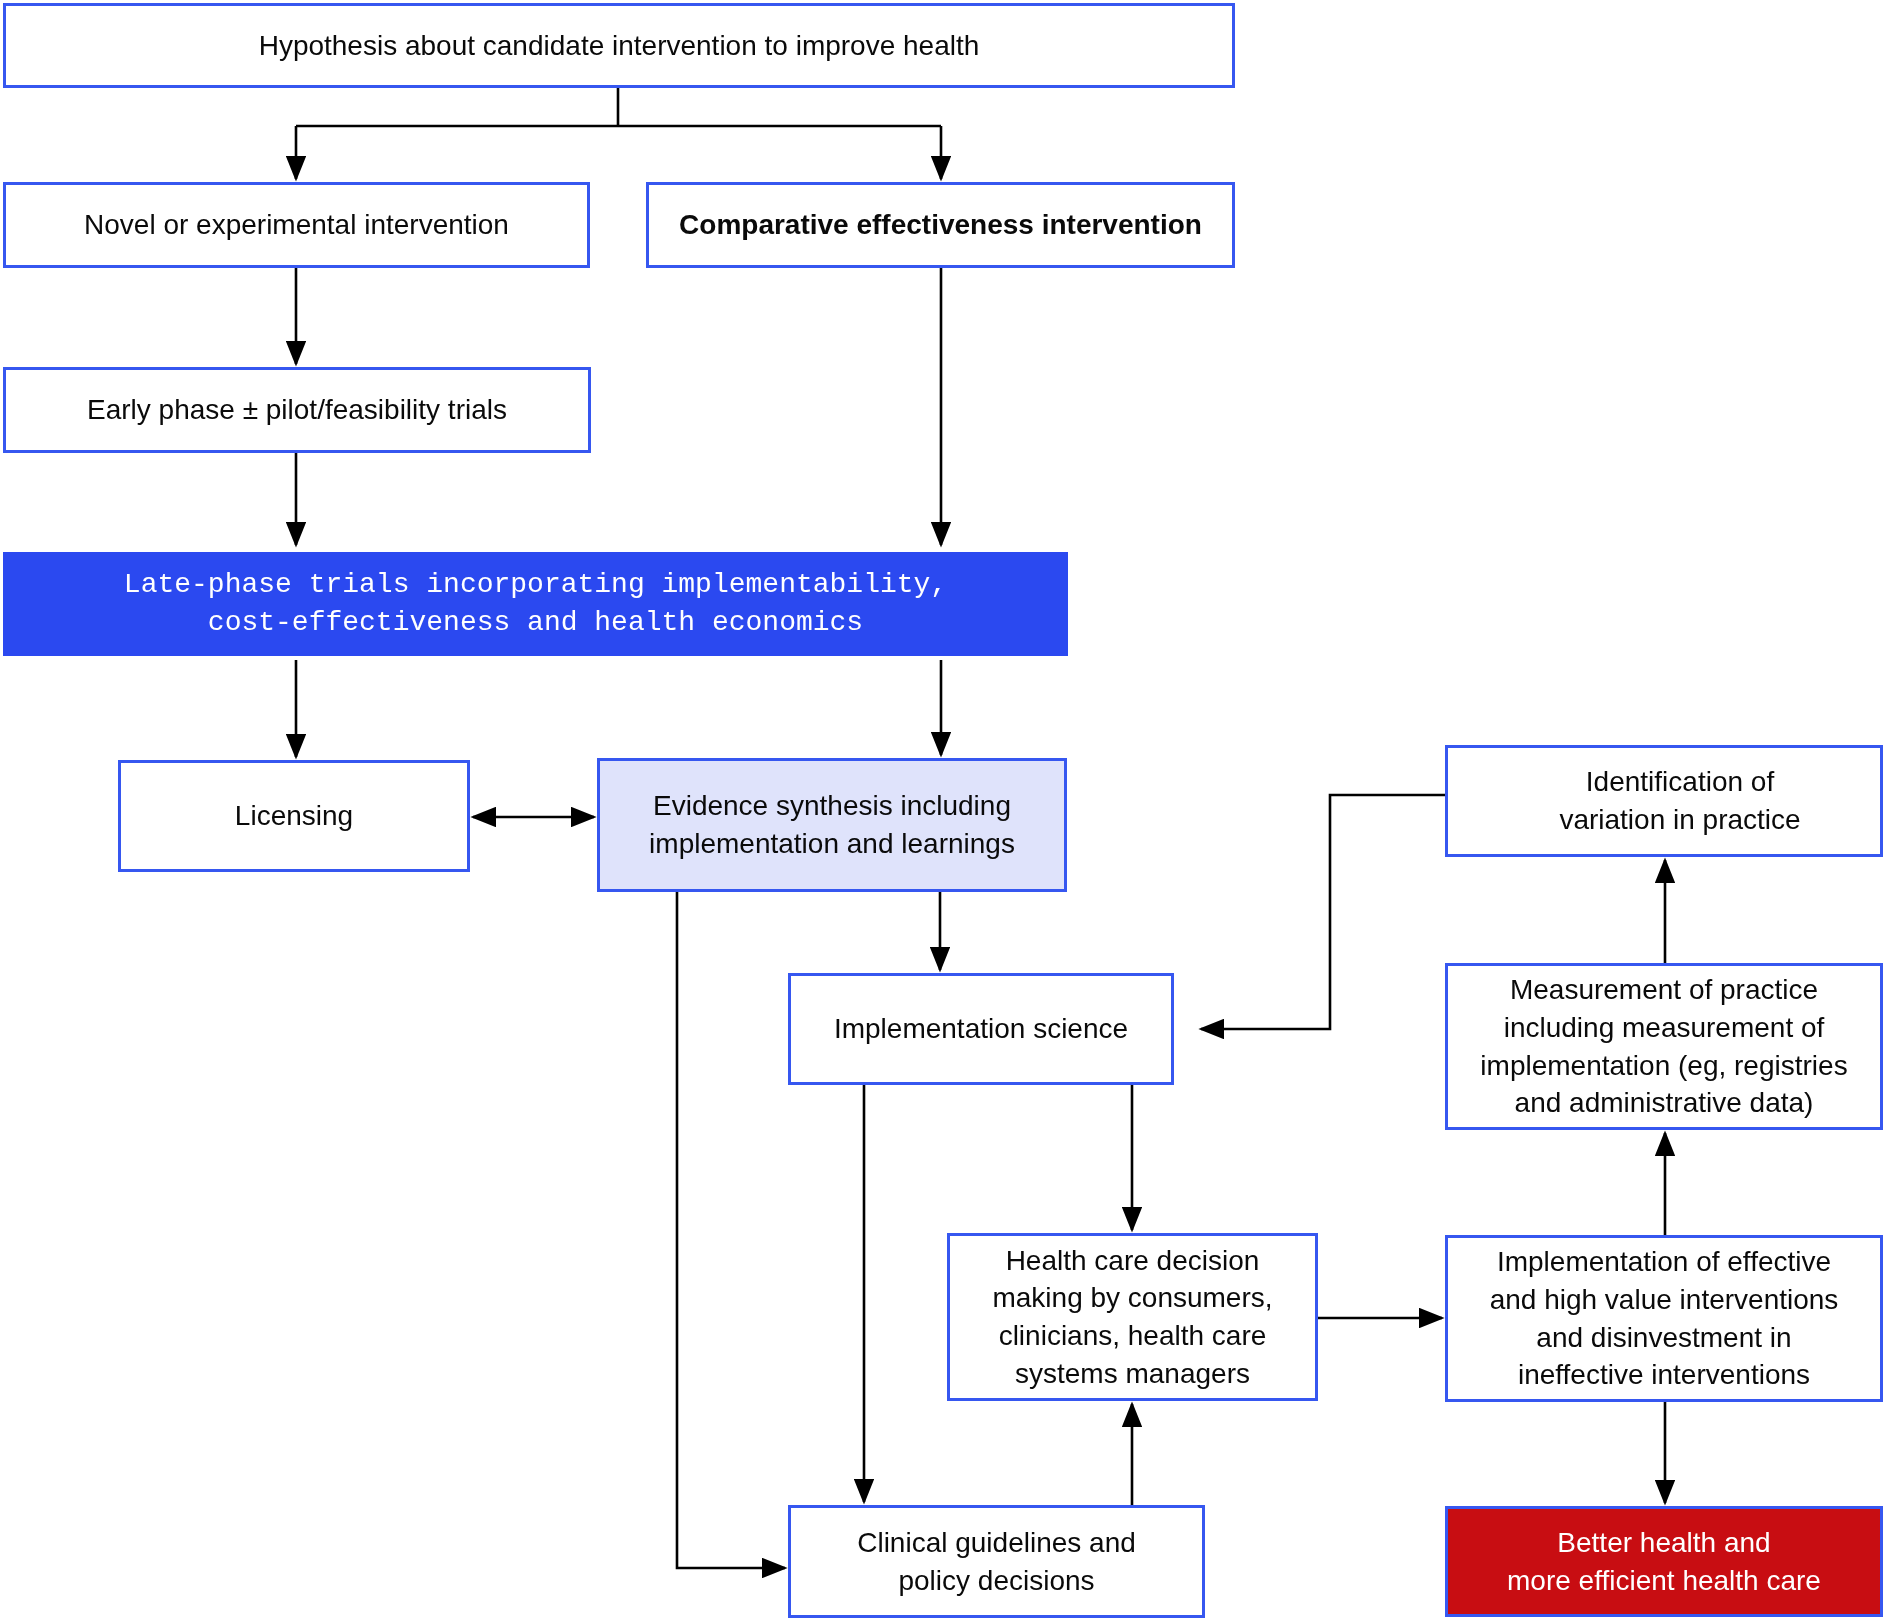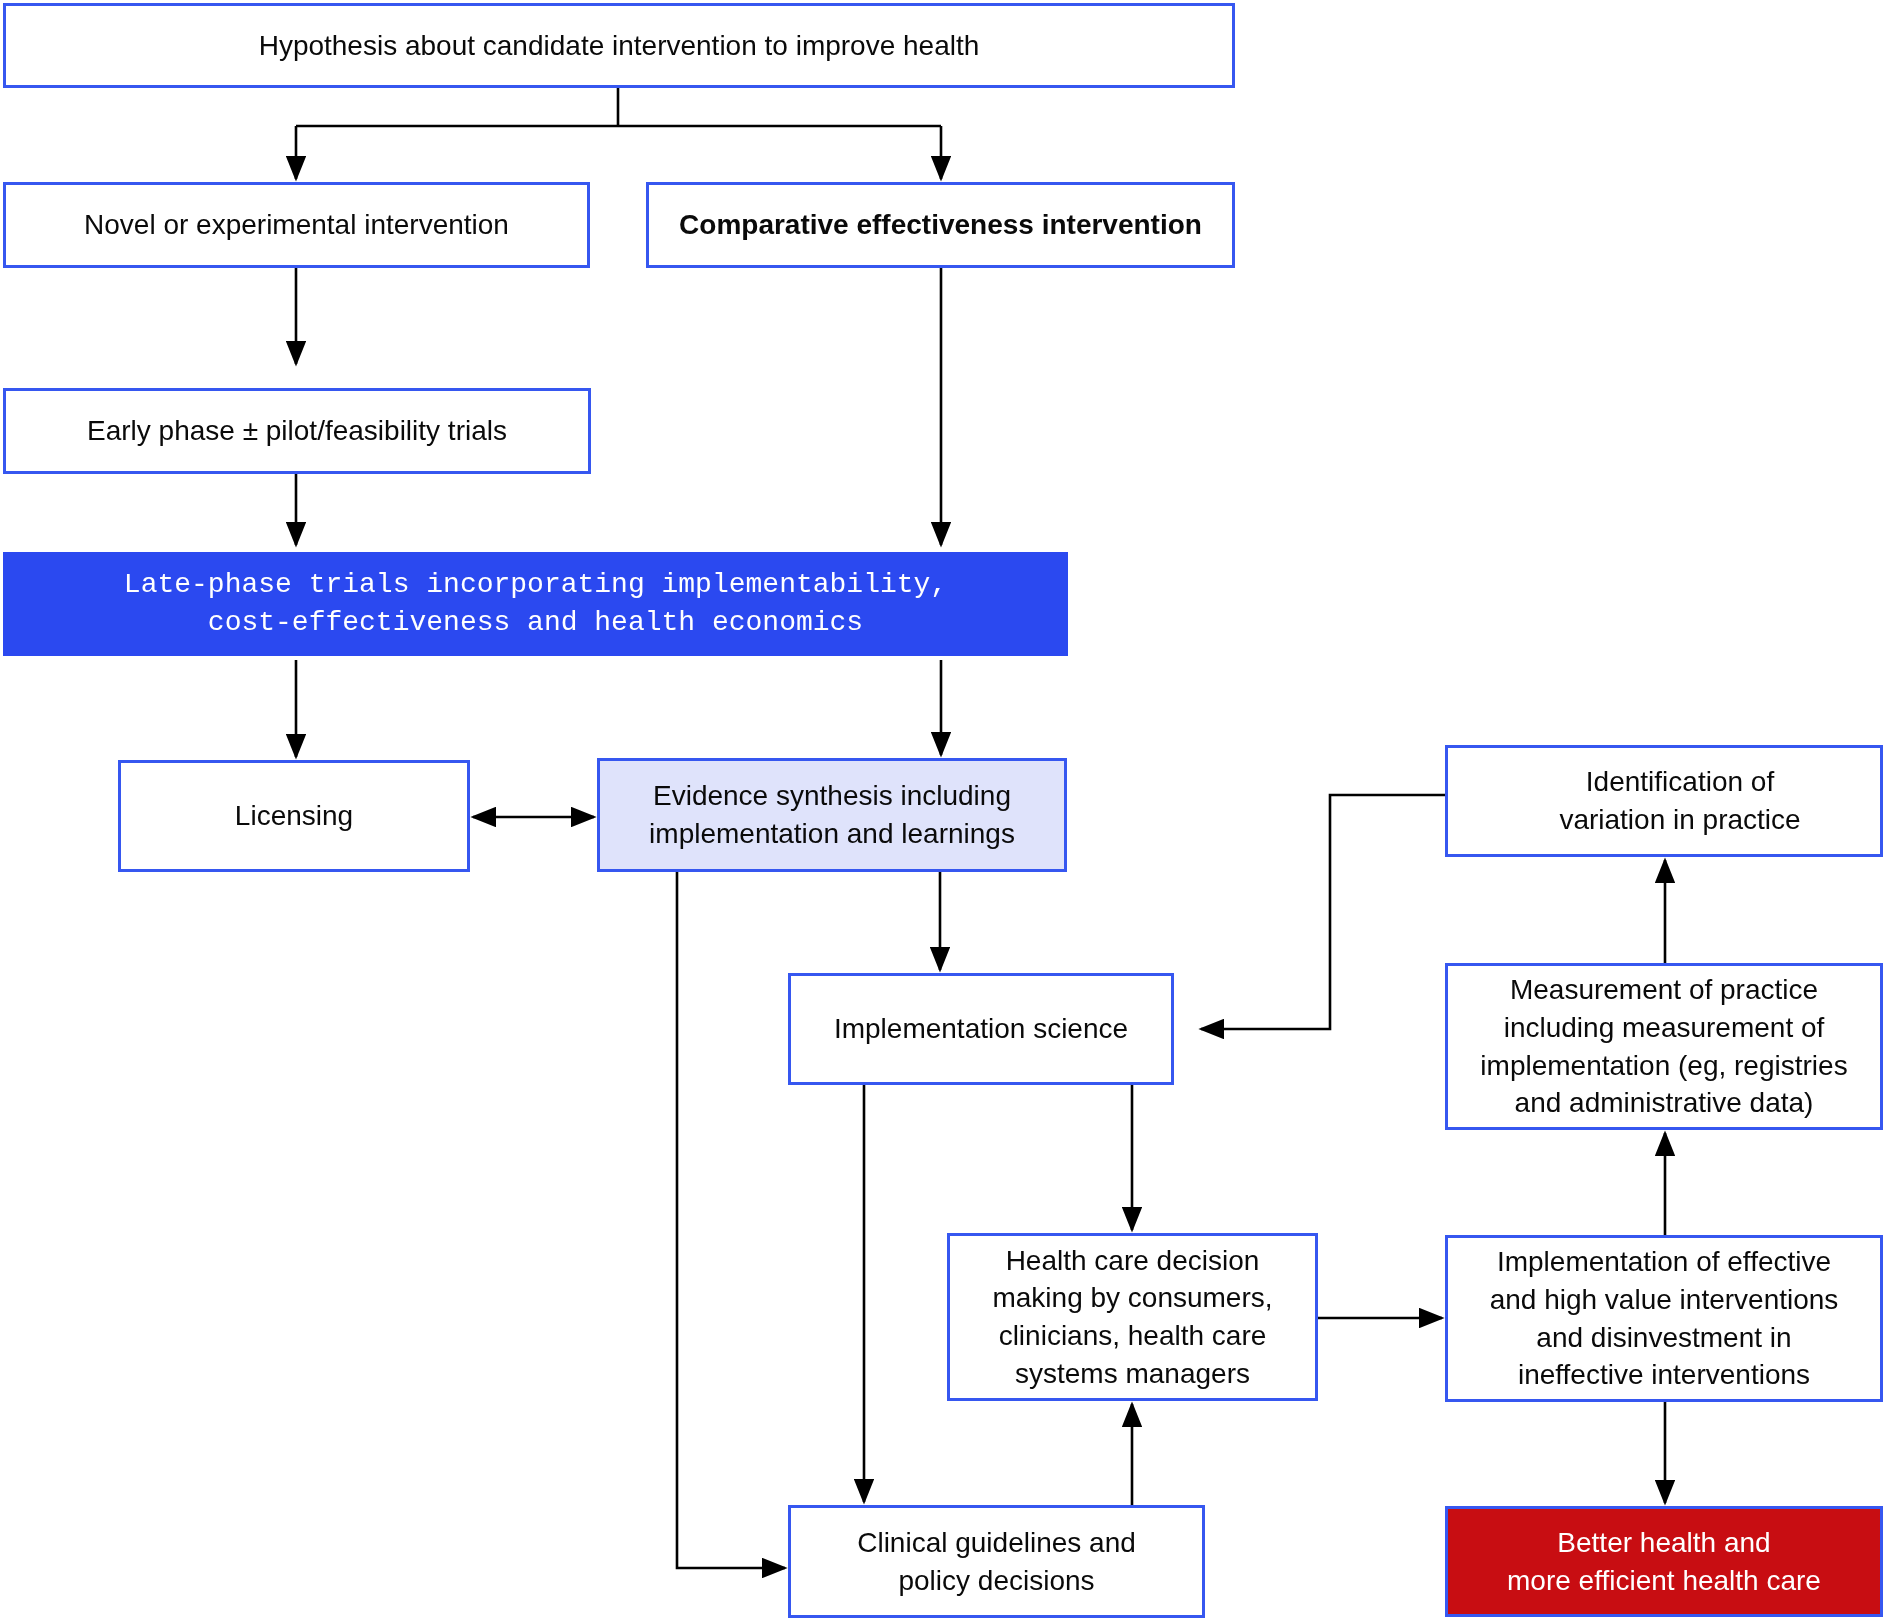--- a/index.html
+++ b/index.html
@@ -95,28 +95,28 @@
     <path class="edge" d="M1445,795 H1330 V1029 H1201" marker-end="url(#ah)"></path>
     <path class="edge" d="M1665,1402 V1503" marker-end="url(#ah)"></path>
   </svg>
 
   <div class="node" style="left:3px;top:3px;width:1232px;height:85px;">Hypothesis about candidate intervention to improve health</div>
 
   <div class="node" style="left:3px;top:182px;width:587px;height:86px;">Novel or experimental intervention</div>
 
   <div class="node" style="left:646px;top:182px;width:589px;height:86px;font-weight:bold;">Comparative effectiveness intervention</div>
 
-  <div class="node" style="left:3px;top:367px;width:588px;height:86px;margin-top:21px;">Early phase ± pilot/feasibility trials</div>
+  <div class="node" style="left:3px;top:367px;width:588px;height:86px;">Early phase ± pilot/feasibility trials</div>
 
   <div class="node primary" style="left:3px;top:552px;width:1065px;height:104px;font-family:Liberation Mono, monospace;">Late-phase trials incorporating implementability,
 cost-effectiveness and health economics</div>
 
   <div class="node" style="left:118px;top:760px;width:352px;height:112px;">Licensing</div>
 
-  <div class="node highlight" style="left:597px;top:758px;width:470px;height:114px;">Evidence synthesis including
+  <div class="node highlight" style="left:597px;top:758px;width:470px;height:134px;">Evidence synthesis including
 implementation and learnings</div>
 
   <div class="node" style="left:788px;top:973px;width:386px;height:112px;">Implementation science</div>
 
   <div class="node" style="left:1445px;top:745px;width:438px;height:112px;padding-left:32px;">Identification of
 variation in practice</div>
 
   <div class="node" style="left:1445px;top:963px;width:438px;height:167px;">Measurement of practice
 including measurement of
 implementation (eg, registries

